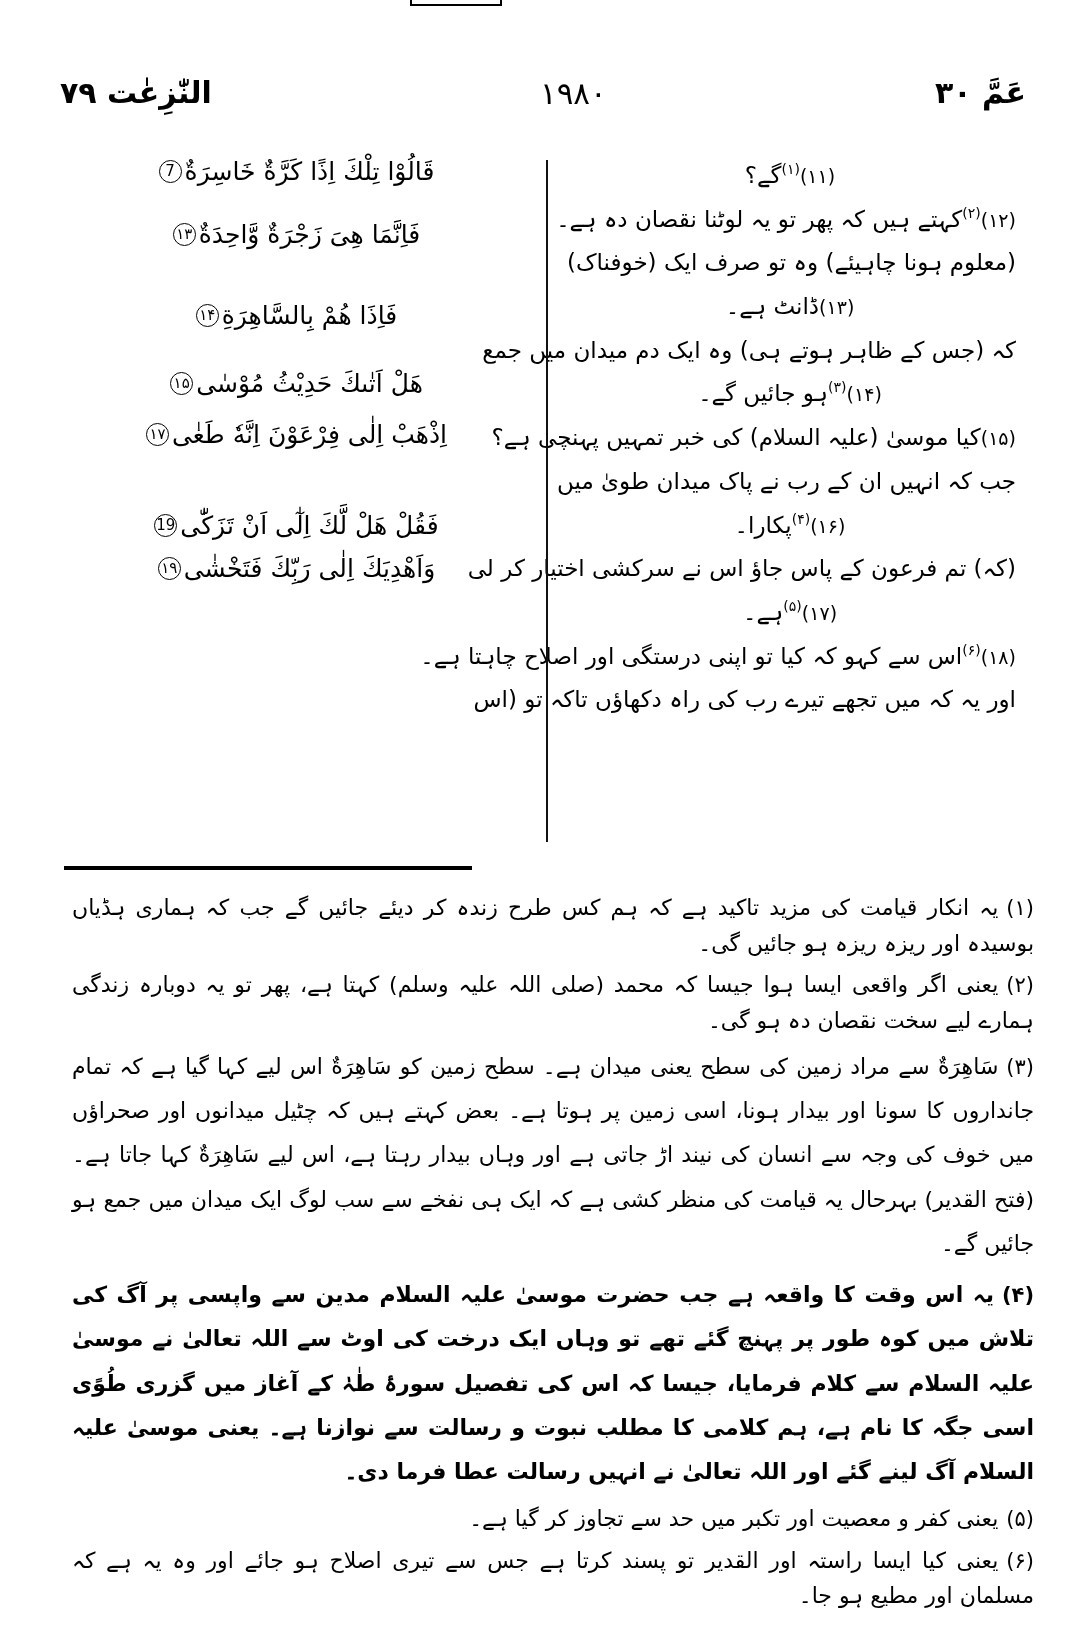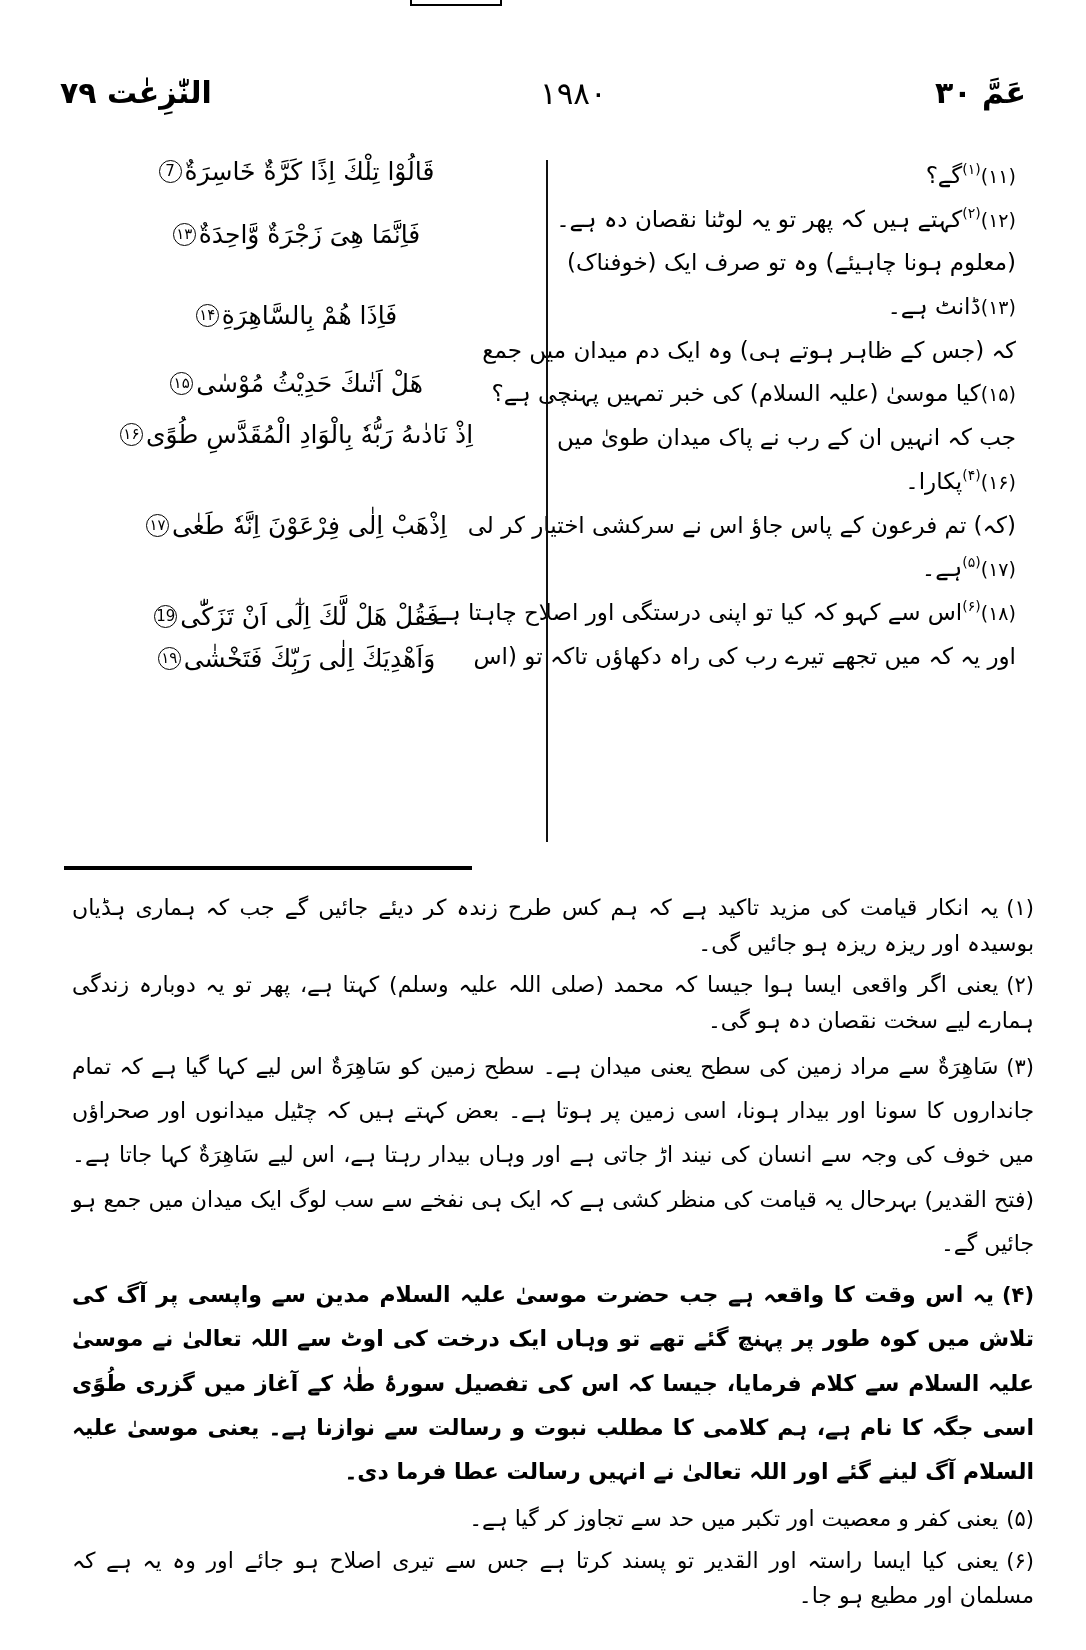--- a/index.html
+++ b/index.html
@@ -112,21 +112,21 @@
   .sp-14 { margin-bottom: 40px; }
   .sp-15 { margin-bottom: 22px; }
   .sp-16 { margin-bottom: 62px; }
   .sp-17 { margin-bottom: 62px; }
   .sp-18 { margin-bottom: 14px; }
 
   .tr-line {
     font-size: 23px;
     line-height: 1.9;
     direction: rtl;
-    text-align: right;
+    text-align: center;
     white-space: nowrap;
     margin: 0;
   }
   .tr-line.right { text-align: right; }
   .sup {
     font-size: 14px;
     vertical-align: super;
   }
   .vnum {
     font-size: 19px;
@@ -186,23 +186,20 @@
       </p>
       <p class="ayah sp-13">
         <span>فَاِنَّمَا هِىَ زَجْرَةٌ وَّاحِدَةٌ</span><span class="num">۱۳</span>
       </p>
       <p class="ayah sp-14">
         <span>فَاِذَا هُمْ بِالسَّاهِرَةِ</span><span class="num">۱۴</span>
       </p>
       <p class="ayah sp-15">
         <span>هَلْ اَتٰىكَ حَدِيْثُ مُوْسٰى</span><span class="num">۱۵</span>
       </p>
-      <p class="ayah sp-16">
-        <span>اِذْ نَادٰىهُ رَبُّهٗ بِالْوَادِ الْمُقَدَّسِ طُوًى</span><span class="num">۱۶</span>
-      </p>
       <p class="ayah sp-17">
         <span>اِذْهَبْ اِلٰى فِرْعَوْنَ اِنَّهٗ طَغٰى</span><span class="num">۱۷</span>
       </p>
       <p class="ayah sp-18">
         <span>فَقُلْ هَلْ لَّكَ اِلٰٓى اَنْ تَزَكّٰى</span><span class="num">19</span>
       </p>
       <p class="ayah">
         <span>وَاَهْدِيَكَ اِلٰى رَبِّكَ فَتَخْشٰى</span><span class="num">۱۹</span>
       </p>
     </div>
@@ -219,20 +216,23 @@
       <p class="tr-line right">
         <span>(معلوم ہونا چاہیئے) وہ تو صرف ایک (خوفناک)</span>
       </p>
       <p class="tr-line">
         <span class="vnum">(۱۳)</span><span>ڈانٹ ہے۔</span>
       </p>
       <p class="tr-line right">
         <span>کہ (جس کے ظاہر ہوتے ہی) وہ ایک دم میدان میں جمع</span>
       </p>
       <p class="tr-line">
+        <span class="vnum">(۱۴)</span><span class="sup">(۳)</span><span>ہو جائیں گے۔</span>
+      </p>
+      <p class="tr-line">
         <span class="vnum">(۱۵)</span><span>کیا موسیٰ (علیہ السلام) کی خبر تمہیں پہنچی ہے؟</span>
       </p>
       <p class="tr-line right">
         <span>جب کہ انہیں ان کے رب نے پاک میدان طویٰ میں</span>
       </p>
       <p class="tr-line">
         <span class="vnum">(۱۶)</span><span class="sup">(۴)</span><span>پکارا۔</span>
       </p>
       <p class="tr-line right">
         <span>(کہ) تم فرعون کے پاس جاؤ اس نے سرکشی اختیار کر لی</span>

